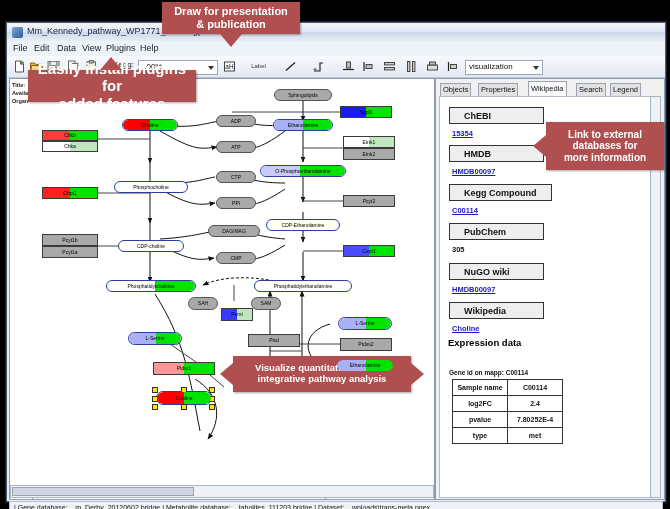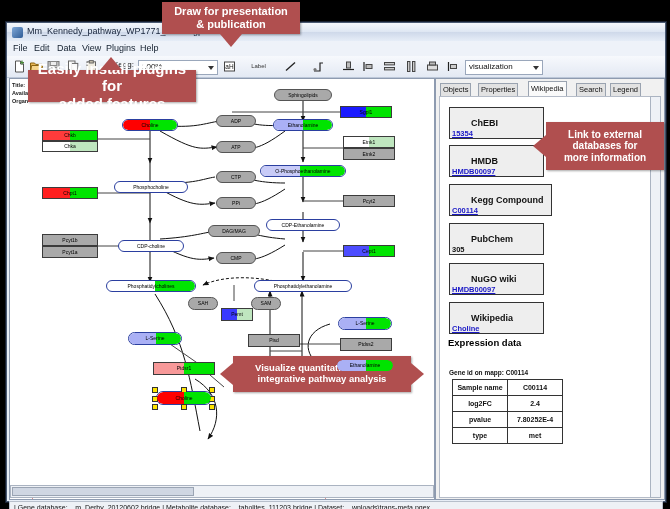--- a/index.html
+++ b/index.html
@@ -52,22 +52,22 @@
 
   
   .right{position:absolute;left:428px;top:55px;width:228px;height:420px;background:#f1f1f1;
       border:1px solid #8e9bb0;}
   .tabs{position:absolute;left:4px;top:2px;height:14px;}
   .tab{position:absolute;top:2px;height:12px;background:#e2e2e2;border:1px solid #9aa3b0;
       font-size:7.5px;color:#111;padding:0 2px;line-height:12px;}
   .tab.active{background:#fafafa;top:0;height:14px;line-height:14px;border-bottom-color:#fafafa;}
   .rbody{position:absolute;left:3px;top:17px;width:220px;height:400px;background:#fff;
       border:1px solid #b5bcc8;overflow:hidden;}
-  .dbBox{position:absolute;left:9px;width:95px;height:32px;background:#eeeeee;border:1px solid #333;
-      font-size:9px;font-weight:bold;color:#111;display:flex;align-items:center;padding-left:21px;box-sizing:border-box;}
+  .dbBox{position:absolute;left:9px;width:95px;height:17px;background:#eeeeee;border:1px solid #333;
+      font-size:9px;font-weight:bold;color:#111;display:flex;align-items:center;padding-left:14px;box-sizing:border-box;}
   .dbLink{position:absolute;left:12px;font-size:7.5px;color:#1a18c6;text-decoration:underline;font-weight:bold;}
   .dbPlain{position:absolute;left:12px;font-size:7.5px;color:#111;font-weight:bold;}
   .expTitle{position:absolute;left:8px;top:313px;font-size:9.5px;font-weight:bold;color:#000;}
   .geneId{position:absolute;left:9px;top:338px;font-size:6.5px;color:#111;font-weight:bold;}
   table.exp{position:absolute;left:12px;top:348px;border-collapse:collapse;}
   table.exp td{border:1px solid #333;font-size:7px;color:#111;text-align:center;
       width:52px;height:13px;font-weight:bold;background:#fff;}
 
   
   .hscroll{position:absolute;left:2px;top:463px;width:424px;height:11px;background:#eef1f6;border:1px solid #aab3c1;}

